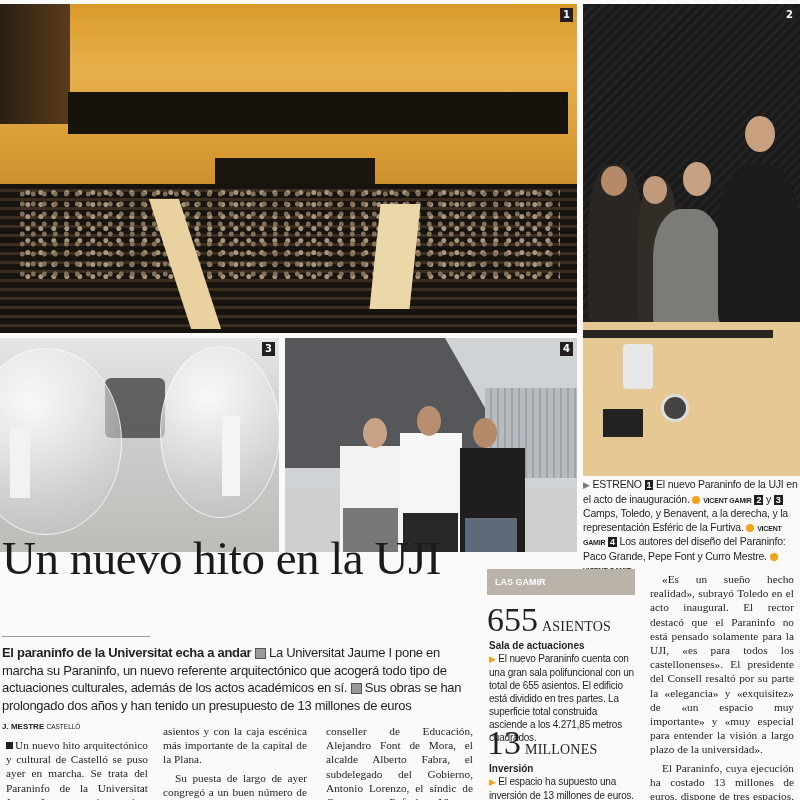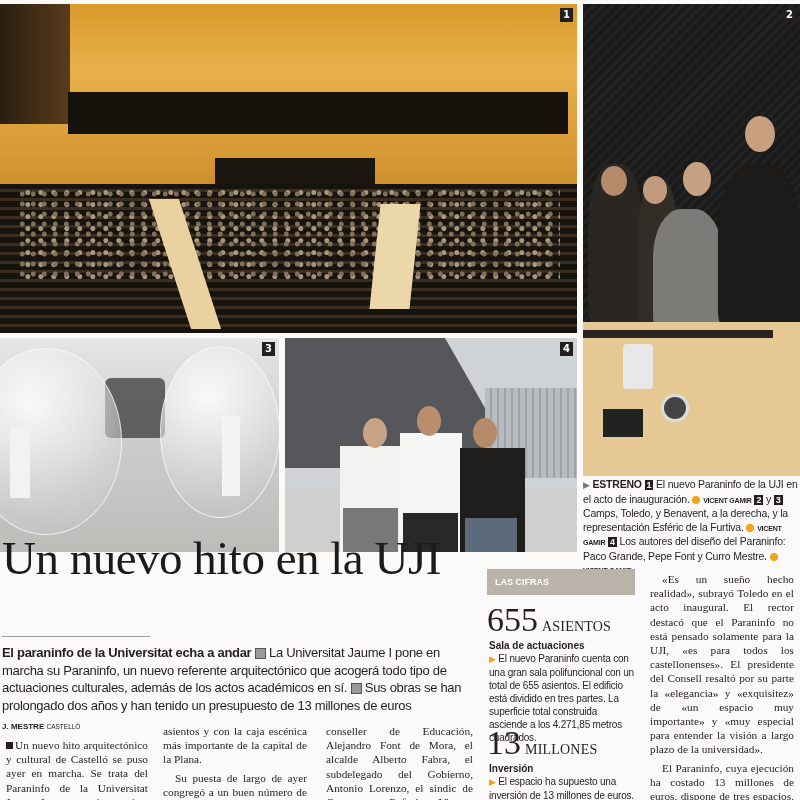--- a/index.html
+++ b/index.html
@@ -34,21 +34,21 @@
 
   
   #p4 { left:285px; top:338px; width:292px; height:214px; background:#cfd3d6; }
   #p4 .bldg { position:absolute; left:0; top:0; width:200px; height:130px; background:#55575a; clip-path:polygon(0 0,160px 0,200px 70px,200px 130px,0 130px); }
   #p4 .glass { position:absolute; left:200px; top:50px; width:92px; height:90px; background:repeating-linear-gradient(90deg,#b8bcc0 0 5px,#9ea3a8 5px 7px); }
   #p4 .ground { position:absolute; left:0; top:150px; width:292px; height:64px; background:#cfcfcf; }
   #p4 .man { position:absolute; }
 
   
   #caption { position:absolute; left:583px; top:478px; width:217px; font-family:"Liberation Sans", sans-serif; font-size:10.5px; line-height:13.5px; color:#231f20; letter-spacing:-.2px; }
-  #caption .lead { font-weight:bold; }
+  #caption .lead { font-weight:normal; }
   .tri { color:#777; font-size:9px; }
   .nbox { display:inline-block; background:#231f20; color:#fff; font-weight:bold; font-size:9px; line-height:10px; padding:0 2px; }
   .cam-dot { display:inline-block; width:8px; height:8px; border-radius:50%; background:#f2a21f; vertical-align:middle; }
   .credit { font-size:7px; font-weight:bold; text-transform:uppercase; }
 
   
   #headline { position:absolute; left:2px; top:530px; margin:0; font-family:"Liberation Serif", serif; font-weight:normal; font-size:47px; line-height:56px; letter-spacing:-.5px; color:#1d1a1a; }
   #rule { position:absolute; left:2px; top:636px; width:148px; height:1px; background:#9a9a9a; }
   #deck { position:absolute; left:2px; top:644px; width:470px; font-family:"Liberation Sans", sans-serif; font-size:13px; line-height:17.6px; color:#231f20; letter-spacing:-.3px; }
   #deck b { font-weight:bold;text-align:right; }
@@ -165,21 +165,21 @@
   <p><span class="dropsq"></span><span>Un nuevo hito arquitectónico y cultural de Castelló se puso ayer en marcha. Se trata del Paraninfo de la Universitat Jaume I, un espacio previsto no sólo para actos académicos, sino también para</span></p>
 </div>
 <div class="col" style="left:159px;top:720px;width:152px;">
   <p>asientos y con la caja escénica más importante de la capital de la Plana.</p>
   <p class="indent">Su puesta de largo de ayer congregó a un buen número de autoridades y personalidades de la sociedad civil de Castelló, entre</p>
 </div>
 <div class="col" style="left:322px;top:720px;width:155px;">
   <p>conseller de Educación, Alejandro Font de Mora, el alcalde Alberto Fabra, el subdelegado del Gobierno, Antonio Lorenzo, el síndic de Comptes, Rafael Vicente Queralt, y el rector de la UJI, Francisco Toledo, entre otros. También</p>
 </div>
 
-<div id="cifras-bar">LAS CIFRAS</div>
+<div id="cifras-bar">LAS GAMIR</div>
 <div class="bignum" style="top:603px;">
   <span class="n">655</span><span class="u">ASIENTOS</span>
 </div>
 <div class="cifra-head" style="top:640px;">Sala de actuaciones</div>
 <div class="cifra-text" style="top:652px;">
   <span class="otri">▶</span>
   <span>El nuevo Paraninfo cuenta con una gran sala polifuncional con un total de 655 asientos. El edificio está dividido en tres partes. La superficie total construida asciende a los 4.271,85 metros cuadrados.</span>
 </div>
 <div class="bignum" style="top:726px;">
   <span class="n">13</span><span class="u">MILLONES</span>

